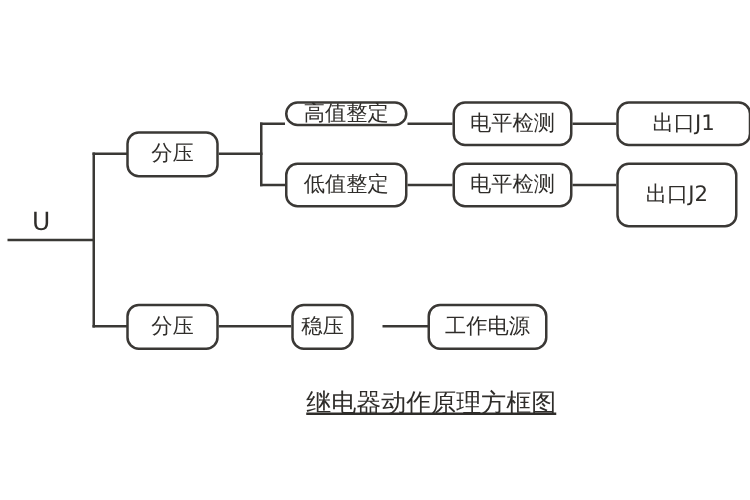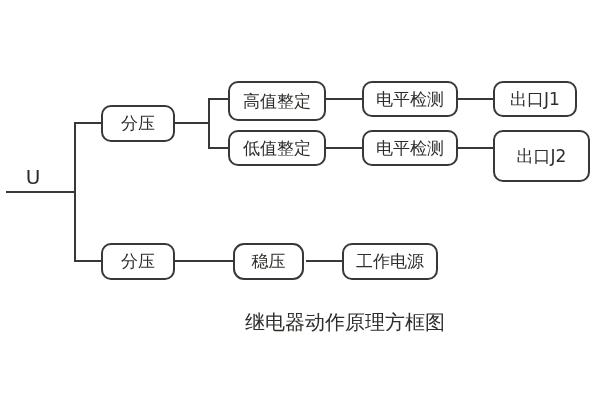--- a/index.html
+++ b/index.html
@@ -39,31 +39,32 @@
     font-size:20px;font-weight:500;
     color:var(--text);
   }
   .caption{
     position:absolute;
     left:245px;top:309px;
     font-size:20px;font-weight:500;
     color:var(--text);
     white-space:nowrap;
     letter-spacing:0px;
+    text-decoration:underline;
   }
   
   #b0{left:101px;top:105px;width:74px;height:37px;}
-  #b1{left:228px;top:81px; width:98px;height:40px;}
+  #b1{left:228px;top:81px; width:98px;height:20px;}
   #b2{left:362px;top:81px; width:96px;height:36px;}
-  #b3{left:493px;top:81px; width:84px;height:36px;}
+  #b3{left:493px;top:81px; width:108px;height:36px;}
   #b4{left:228px;top:130px;width:98px;height:36px;}
   #b5{left:362px;top:130px;width:96px;height:36px;}
   #b6{left:493px;top:130px;width:97px;height:52px;}
   #b7{left:101px;top:243px;width:74px;height:37px;}
-  #b8{left:233px;top:243px;width:71px;height:37px;border-radius:11px;}
+  #b8{left:233px;top:243px;width:50px;height:37px;}
   #b9{left:342px;top:243px;width:96px;height:37px;}
   
   #l-u        {left:6px;  top:191px;width:69px; height:2px;}
   #l-mainv    {left:74px; top:122px;width:2px;  height:140px;}
   #l-totop    {left:74px; top:122px;width:28px; height:2px;}
   #l-tobottom {left:74px; top:260px;width:28px; height:2px;}
   #l-branchin {left:175px;top:122px;width:35px; height:2px;}
   #l-branchv  {left:208px;top:98px; width:2px;  height:51px;}
   #l-togao    {left:208px;top:98px; width:20px; height:2px;}
   #l-todi     {left:208px;top:147px;width:20px; height:2px;}

